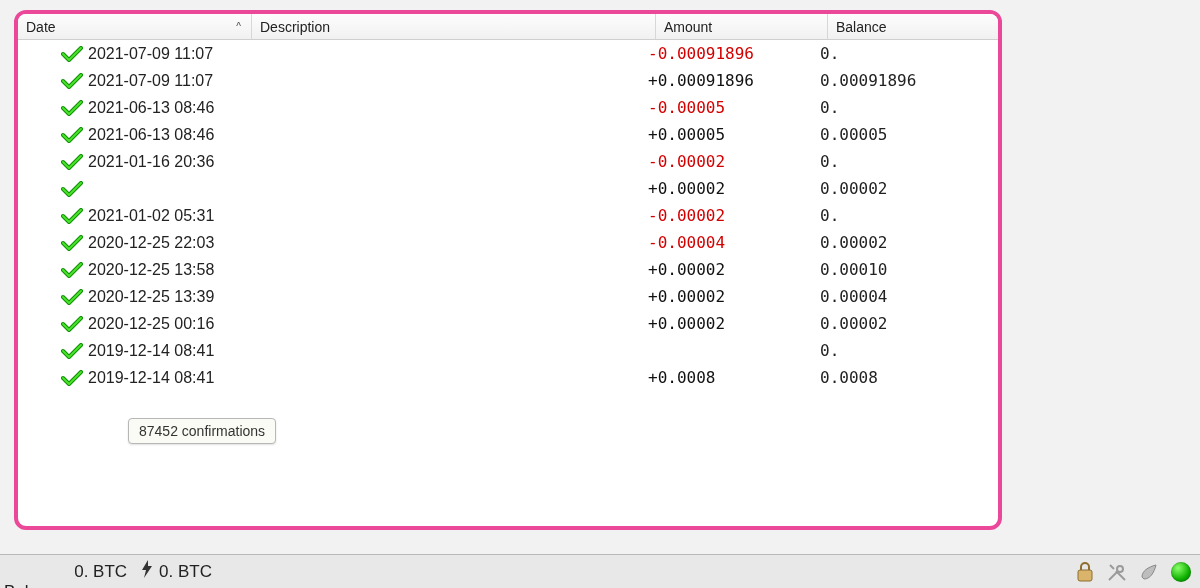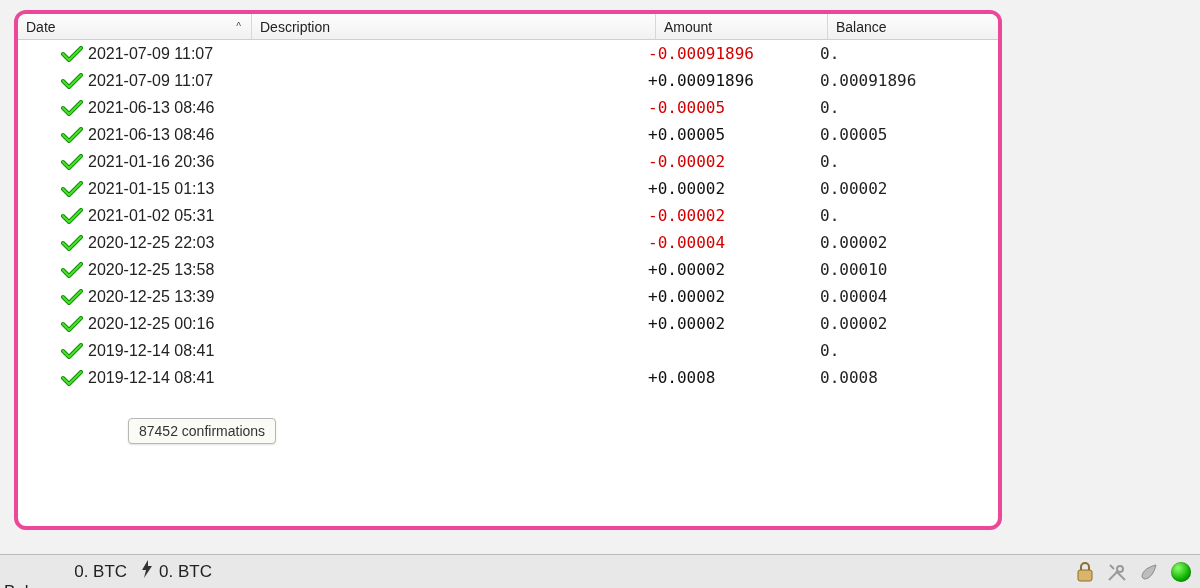--- a/index.html
+++ b/index.html
@@ -211,21 +211,20 @@
         <span class="cell-amt amt-neg">-0.00002</span>
         <span class="cell-bal">0.</span>
       </div>
       <div class="row">
         <span class="status-icon">
           <svg width="22" height="16" viewBox="0 0 22 16">
             <path d="M2 8 L8 14 L20 2" fill="none" stroke="#0a8f00" stroke-width="4" stroke-linecap="round" stroke-linejoin="round"></path>
             <path d="M2 8 L8 14 L20 2" fill="none" stroke="#4ae22a" stroke-width="2" stroke-linecap="round" stroke-linejoin="round"></path>
           </svg>
         </span>
-        <span class="cell-date">2021-01-15 01:13</span>
         <span class="cell-desc"></span>
         <span class="cell-amt amt-pos">+0.00002</span>
         <span class="cell-bal">0.00002</span>
       </div>
       <div class="row">
         <span class="status-icon">
           <svg width="22" height="16" viewBox="0 0 22 16">
             <path d="M2 8 L8 14 L20 2" fill="none" stroke="#0a8f00" stroke-width="4" stroke-linecap="round" stroke-linejoin="round"></path>
             <path d="M2 8 L8 14 L20 2" fill="none" stroke="#4ae22a" stroke-width="2" stroke-linecap="round" stroke-linejoin="round"></path>
           </svg>

